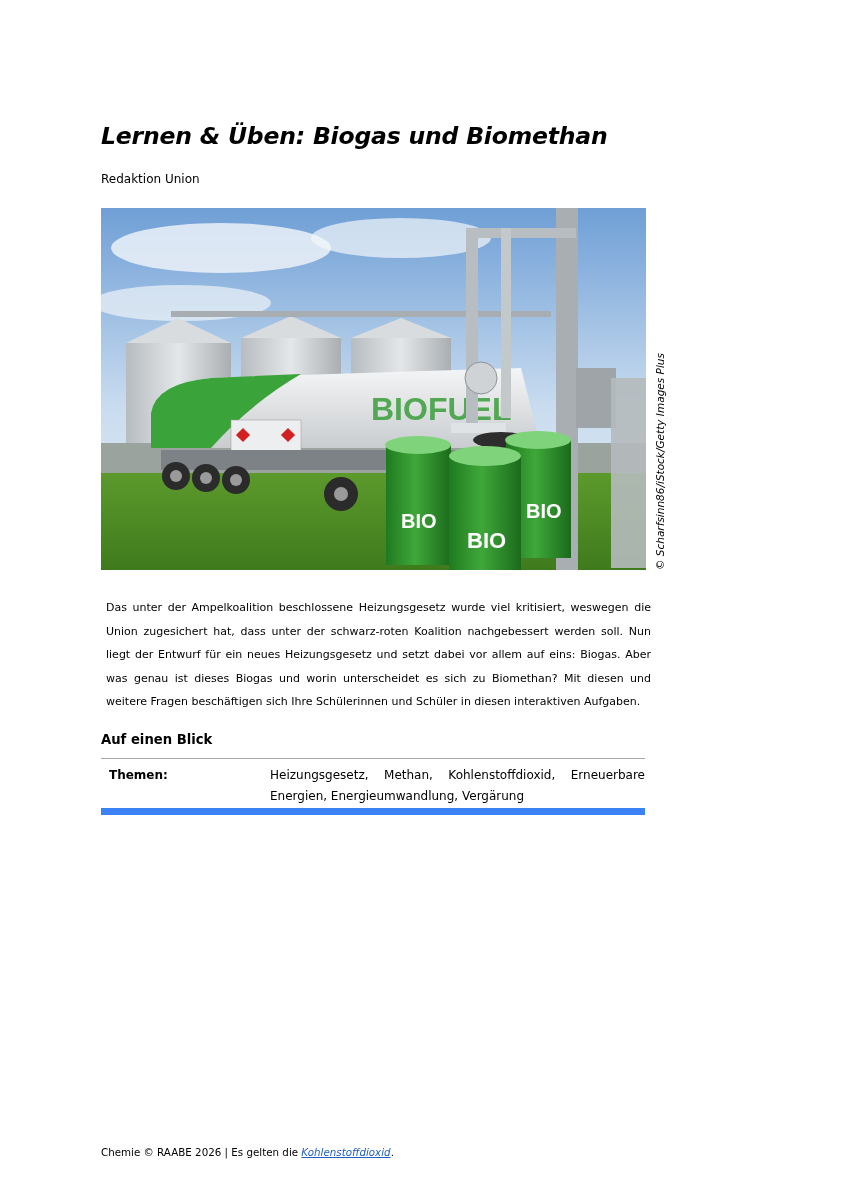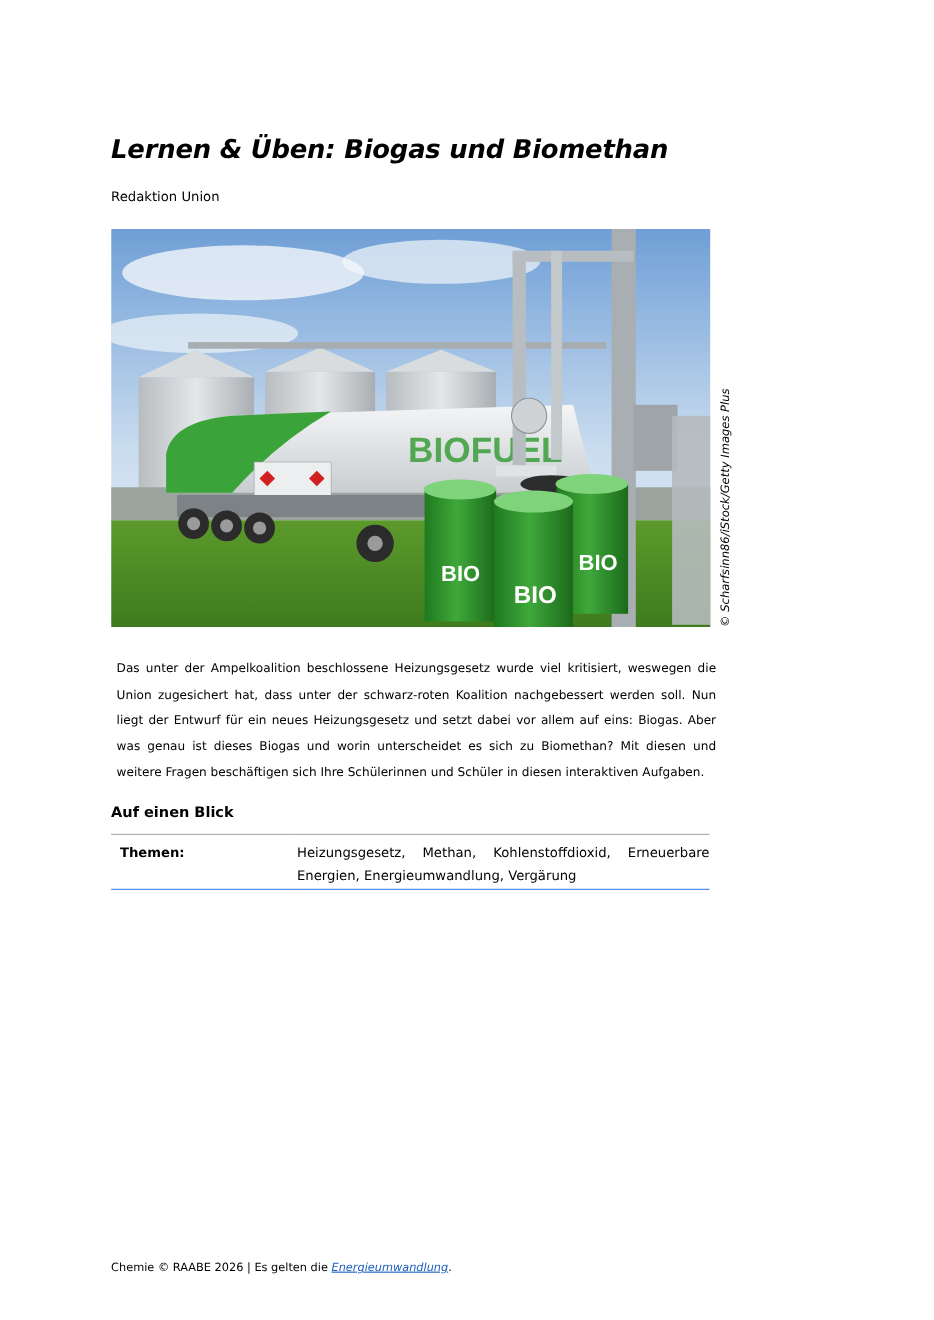--- a/index.html
+++ b/index.html
@@ -4,21 +4,21 @@
 <style>
   html, body { margin: 0; padding: 0; background: #ffffff; }
   body { width: 849px; height: 1200px; position: relative; font-family: "DejaVu Sans", "Liberation Sans", sans-serif; color: #000; overflow: hidden; }
   .title { position: absolute; left: 101px; top: 122px; font-size: 23.5px; font-weight: bold; letter-spacing: -0.2px; white-space: nowrap; font-style: italic; }
   .author { position: absolute; left: 101px; top: 172px; font-size: 12px; }
   .photo { position: absolute; left: 101px; top: 208px; width: 545px; height: 362px; overflow: hidden; }
   .credit { position: absolute; left: 654px; top: 570px; transform-origin: left top; transform: rotate(-90deg); font-size: 10.5px; font-style: italic; white-space: nowrap; width: 210px; }
   .body-text { position: absolute; left: 106px; top: 596px; width: 545px; font-size: 11px; line-height: 23.5px; text-align: justify; }
   .section-heading { position: absolute; left: 101px; top: 732px; font-size: 13.2px; font-weight: bold; }
   .glance-table { position: absolute; left: 101px; top: 758px; width: 544px; border-collapse: collapse; font-size: 12px; }
-  .glance-table td { border-top: 1px solid #a8a8a8; border-bottom: 1px solid #3b82f6; vertical-align: top; padding: 6px 8px 1px 8px; line-height: 21px; margin-left: 28px; }
+  .glance-table td { border-top: 1px solid #a8a8a8; border-bottom: 7px solid #3b82f6; vertical-align: top; padding: 6px 8px 1px 8px; line-height: 21px; margin-left: 28px; }
   .glance-table td.label { width: 145px; font-weight: bold; }
   .glance-table td.value { text-align: justify; padding-left: 8px; padding-right: 0; }
   .footer { position: absolute; left: 101px; top: 1146px; font-size: 10.3px; white-space: nowrap; }
   .footer a { color: #1f5fbf; font-style: italic; text-decoration: underline; }
 </style>
 </head>
 <body>
 
 <div class="title">Lernen &amp; Üben: Biogas und Biomethan</div>
 <div class="author">Redaktion Union</div>
@@ -112,13 +112,13 @@
 
 <table class="glance-table">
   <tbody>
       <tr>
     <td class="label">Themen:</td>
     <td class="value">Heizungsgesetz, Methan, Kohlenstoffdioxid, Erneuerbare Energien, Energieumwandlung, Vergärung</td>
   </tr>
 </tbody>
   </table>
 
-<div class="footer"><span>Chemie © RAABE 2026 | Es gelten die </span><a>Energieumwandlung</a><span>.</span></div>
+<div class="footer"><span>Chemie © RAABE 2026 | Es gelten die </span><a>Kohlenstoffdioxid</a><span>.</span></div>
 
 </body></html>

